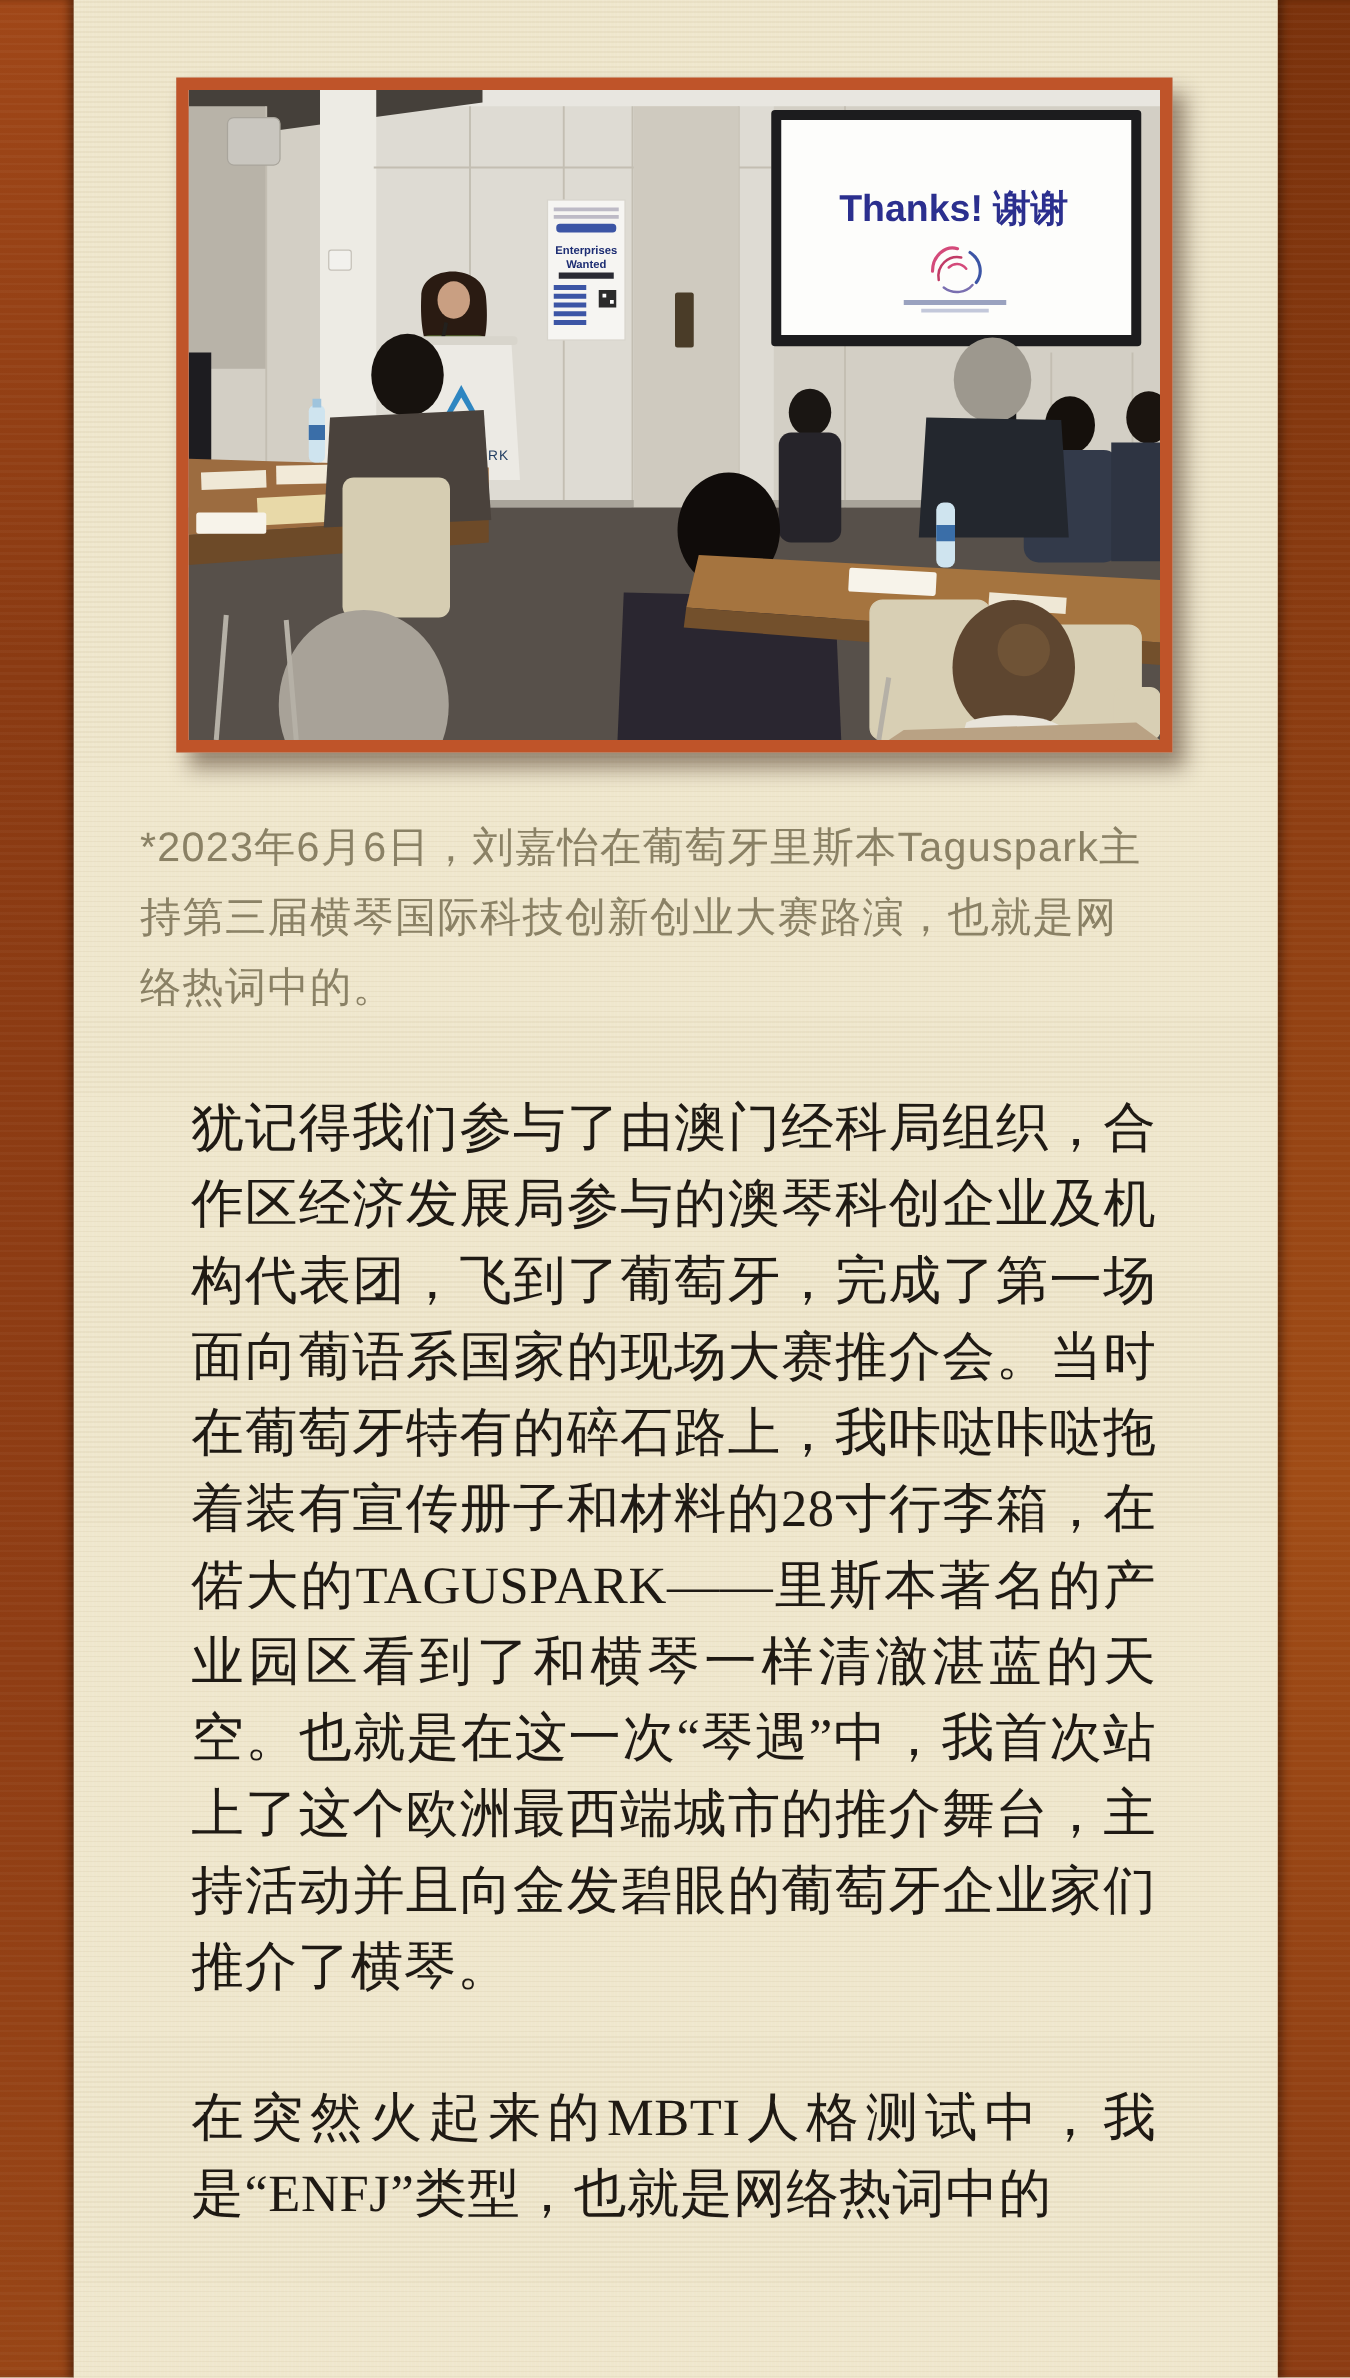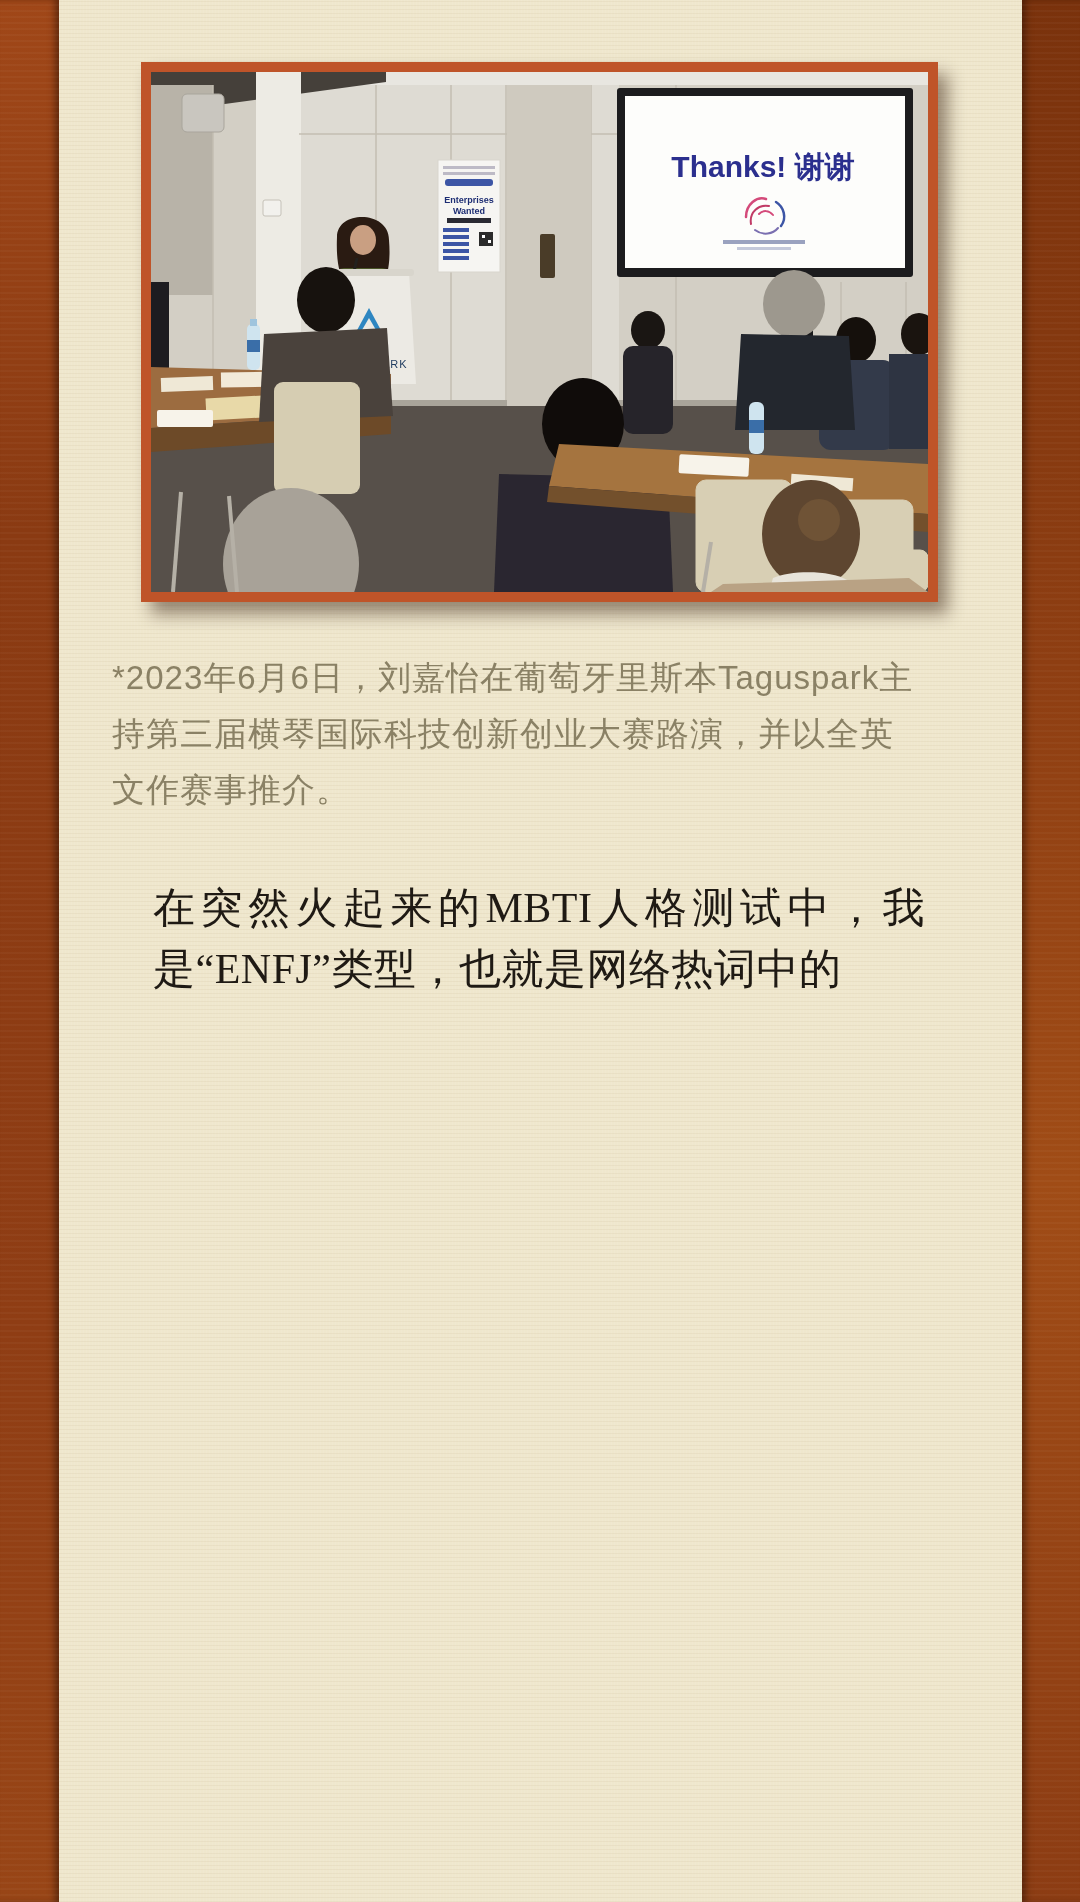--- a/index.html
+++ b/index.html
@@ -199,20 +199,21 @@
           <path d="M28,548 L255,544 L260,520 L24,520 Z" fill="#2c3444"></path>
         </g>
         <g stroke="#b5b0a6" stroke-width="4">
           <line x1="30" y1="420" x2="22" y2="520"></line>
             <line x1="78" y1="424" x2="86" y2="520"></line>
           <line x1="560" y1="470" x2="552" y2="520"></line>
         </g>
       </svg>
     </figure>
 
-    <p class="caption">*2023年6月6日，刘嘉怡在葡萄牙里斯本Taguspark主持第三届横琴国际科技创新创业大赛路演，并以全英文作赛事推介。</p>
-
+    <p class="caption">*2023年6月6日，刘嘉怡在葡萄牙里斯本Taguspark主持第三届横琴国际科技创新创业大赛路演，也就是网络热词中的。</p>
+
+    <p class="para">犹记得我们参与了由澳门经科局组织，合作区经济发展局参与的澳琴科创企业及机构代表团，飞到了葡萄牙，完成了第一场面向葡语系国家的现场大赛推介会。当时在葡萄牙特有的碎石路上，我咔哒咔哒拖着装有宣传册子和材料的28寸行李箱，在偌大的TAGUSPARK——里斯本著名的产业园区看到了和横琴一样清澈湛蓝的天空。也就是在这一次“琴遇”中，我首次站上了这个欧洲最西端城市的推介舞台，主持活动并且向金发碧眼的葡萄牙企业家们推介了横琴。</p>
 
 
     <p class="para p2">在突然火起来的MBTI人格测试中，我是“ENFJ”类型，也就是网络热词中的</p>
 
   </div>
 </div>
 
 </body></html>

